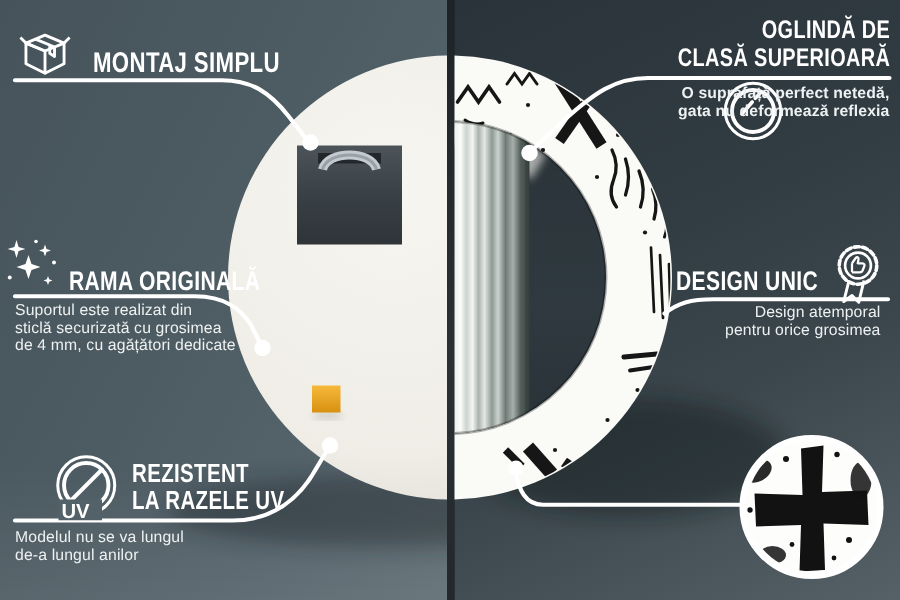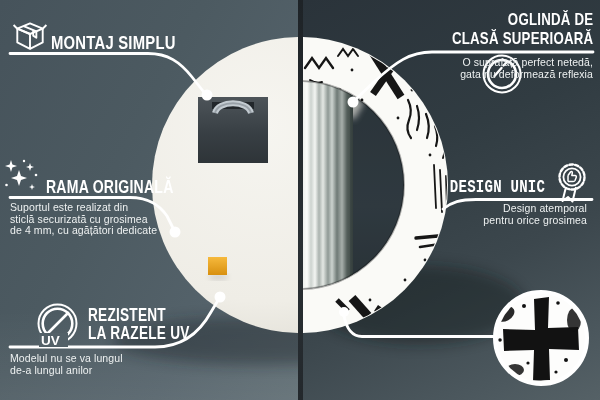--- a/index.html
+++ b/index.html
@@ -189,21 +189,21 @@
         <circle cx="524" cy="306" r="2"></circle>
           <circle cx="558" cy="303" r="1.8"></circle>
         <circle cx="566" cy="360" r="2"></circle>
           <circle cx="528" cy="363" r="1.6"></circle>
         <circle cx="500" cy="340" r="1.8"></circle>
           <circle cx="556" cy="372" r="1.6"></circle>
       </g>
     </g>
   </svg>
 
-  <div class="blk row" style="left:12px;top:16px;align-items:flex-end;gap:3px;">
+  <div class="blk row" style="left:12px;top:16px;align-items:flex-end;gap:14px;">
     <svg width="36" height="36" viewBox="0 0 34 34">
       <g fill="none" stroke="#fff" stroke-width="1.8" stroke-linejoin="round">
         <path d="M5,12 L17,7 L29,12 L17,17 Z"></path>
         <path d="M5,12 L5,25 L17,31 L17,17 Z"></path>
         <path d="M29,12 L29,25 L17,31"></path>
         <path d="M11,9.5 L23,14.5 L23,20.5 L20,18.5 L20,13.8"></path>
         <path d="M5,12 L1.5,8.5 M29,12 L32.5,8.5"></path>
       </g>
     </svg>
     <div class="hd cx-l" style="font-size:19px;">MONTAJ SIMPLU</div>
@@ -216,21 +216,21 @@
     </div>
     <svg width="42" height="42" viewBox="0 0 42 42">
       <g fill="none" stroke="#fff" stroke-linecap="round">
         <circle cx="21" cy="21" r="18.5" stroke-width="2"></circle>
         <circle cx="21" cy="21" r="14" stroke-width="2.6"></circle>
         <line x1="13.5" y1="23" x2="20.5" y2="15" stroke-width="2.4"></line>
         <line x1="22.5" y1="12.5" x2="25.5" y2="9.5" stroke-width="2.4"></line>
       </g>
     </svg>
   </div>
-  <div class="blk sub t-r" style="right:7px;top:57px;">
+  <div class="blk sub t-r" style="right:7px;top:57px;font-weight:bold;">
     <div>O suprafață perfect netedă,</div>
     <div>gata nu deformează reflexia</div>
   </div>
 
   <div class="blk row" style="left:3px;top:158px;align-items:flex-end;gap:5px;">
     <svg width="38" height="38" viewBox="0 0 38 38">
       <g fill="#fff">
         <path d="M8,2 L9.4,6.6 L14,8 L9.4,9.4 L8,14 L6.6,9.4 L2,8 L6.6,6.6 Z"></path>
         <path d="M27,5 L28,8 L31,9 L28,10 L27,13 L26,10 L23,9 L26,8 Z"></path>
         <path d="M16,12 L18,18 L24,20 L18,22 L16,28 L14,22 L8,20 L14,18 Z"></path>
@@ -241,21 +241,21 @@
       </g>
     </svg>
     <div class="hd cx-l" style="font-size:18px;">RAMA ORIGINALĂ</div>
   </div>
   <div class="blk sub" style="left:10px;top:202px;">
     <div>Suportul este realizat din</div>
     <div>sticlă securizată cu grosimea</div>
     <div>de 4 mm, cu agățători dedicate</div>
   </div>
 
-  <div class="blk row" style="right:7px;top:160px;align-items:flex-end;gap:6px;font-family:Liberation Mono, monospace;">
+  <div class="blk row" style="right:7px;top:160px;align-items:flex-end;gap:6px;">
     <div class="hd cx-r" style="font-size:18px;margin-bottom:8px;">DESIGN UNIC</div>
     <svg width="42" height="44" viewBox="0 0 42 44">
       <g fill="none" stroke="#fff" stroke-linejoin="round">
         <path d="M15,27 L11.5,41 L17,37 L21.5,41.5 L25,27" stroke-width="2"></path>
         <circle cx="21" cy="17" r="12.5" stroke-width="2.4" stroke-dasharray="3.4 2.2" stroke-linecap="round"></circle>
         <circle cx="21" cy="17" r="8.6" stroke-width="1.8"></circle>
         <path d="M17,21.5 V15.5 M17,15.5 l2.5,-3.5 c1,-1.2 2.2,-0.2 1.8,1.2 L20.8,15.5 h3.2 c1.2,0 1.6,1 1.2,2 l-1.2,3 c-.3,.7 -1,1 -1.8,1 H17" stroke-width="1.5"></path>
       </g>
     </svg>
   </div>

